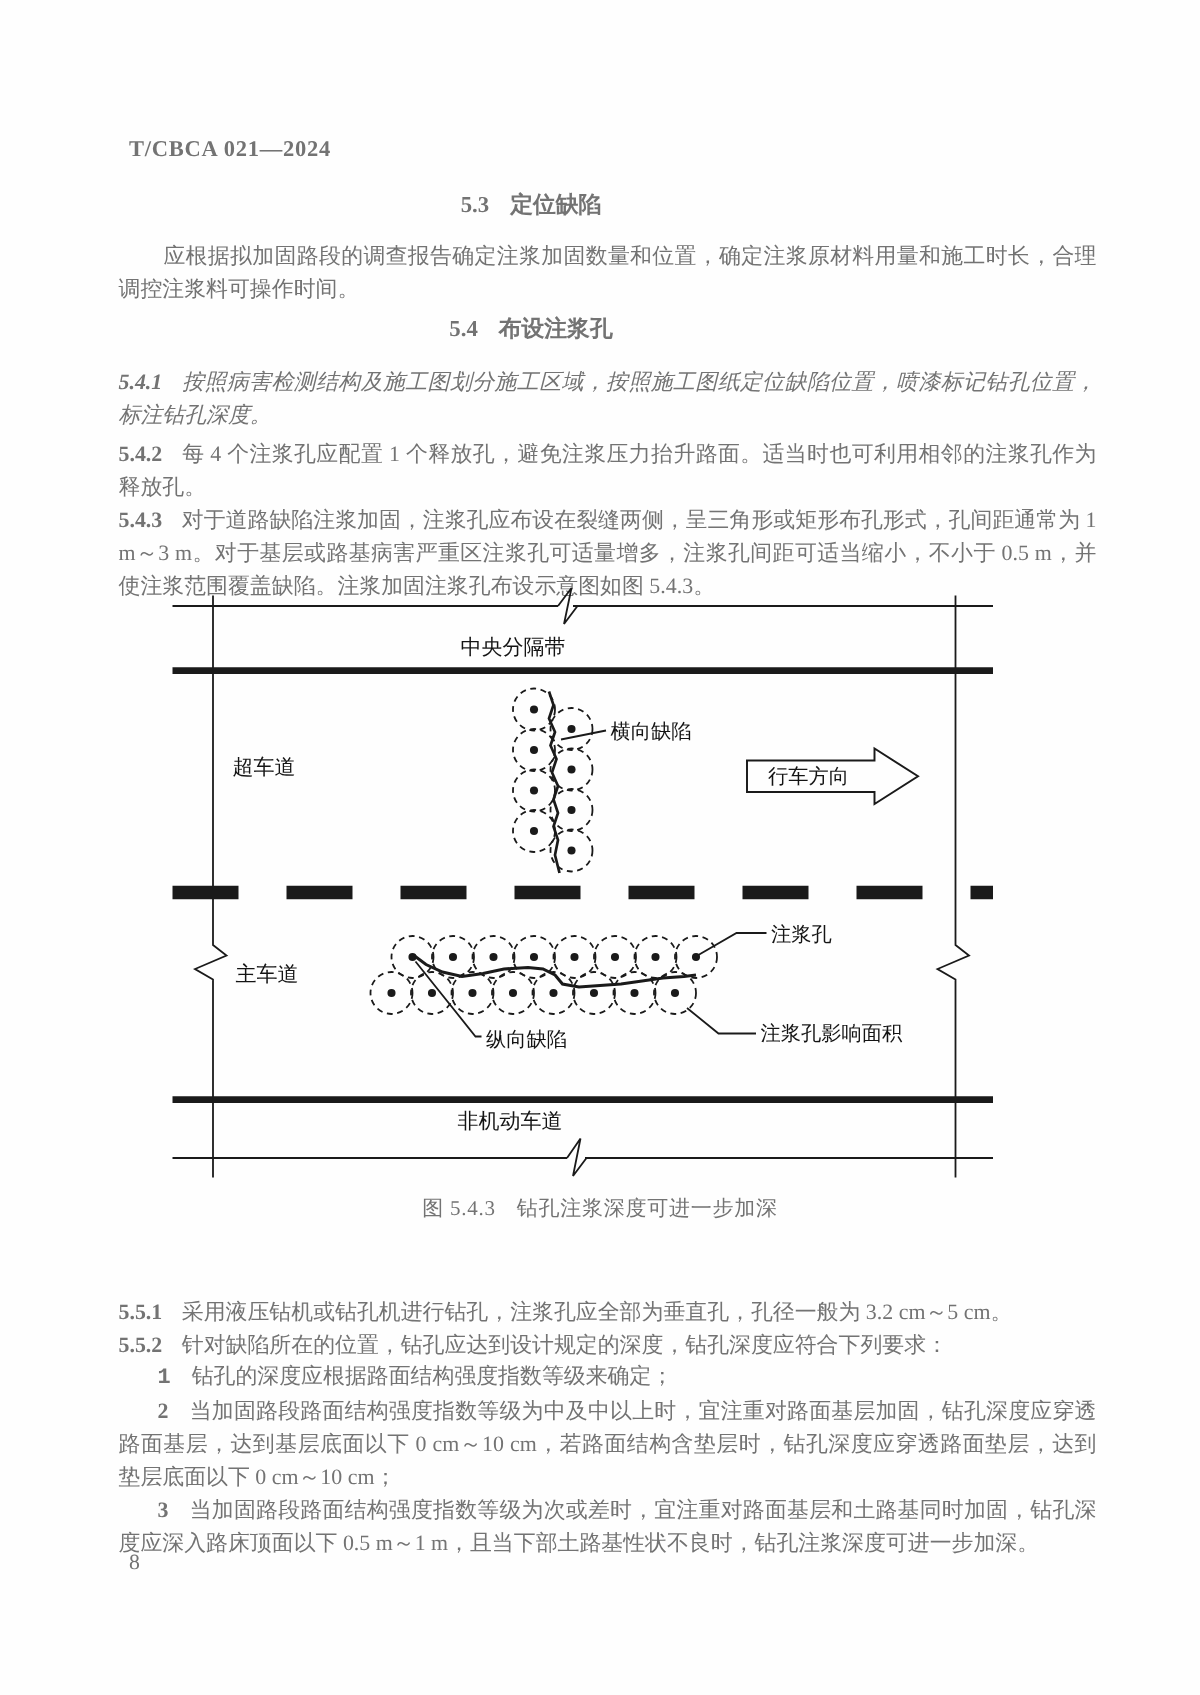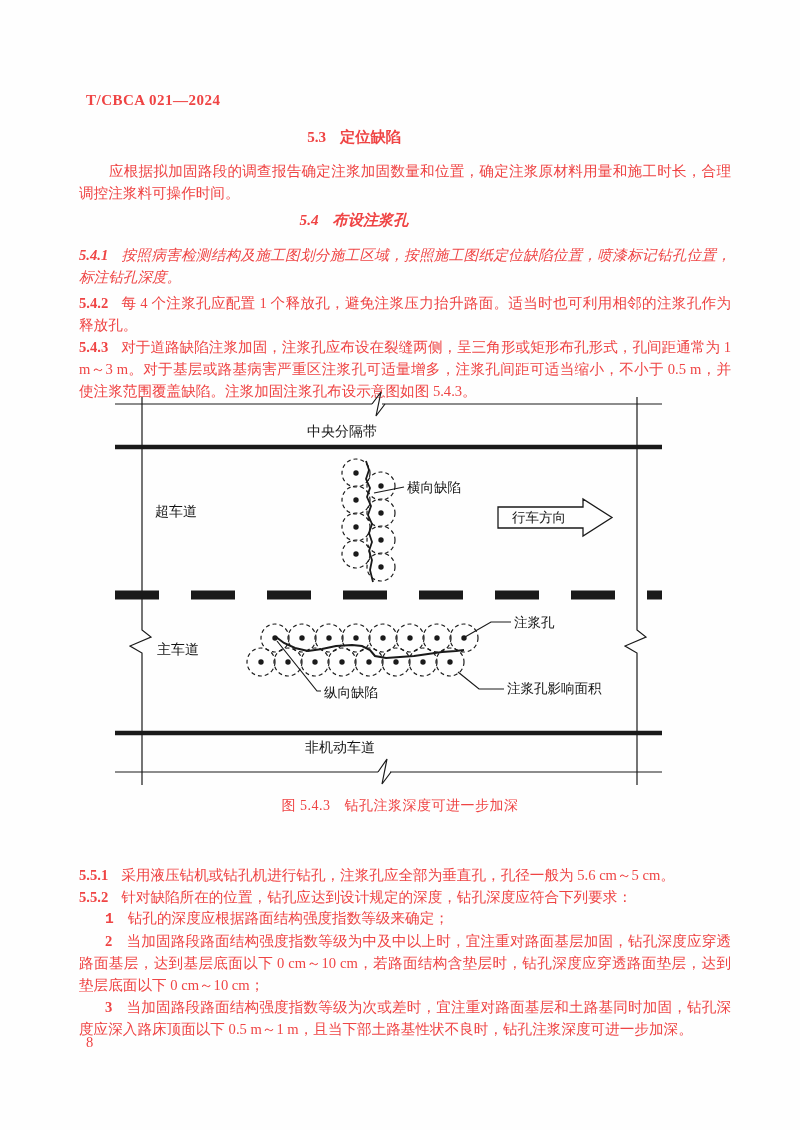--- a/index.html
+++ b/index.html
@@ -1,21 +1,21 @@
 <!DOCTYPE html>
 <html><head>
 <meta charset="utf-8">
 <style>
   html,body{margin:0;padding:0;background:#e8e8e8;}
   .page{
     position:relative;
     width:800px;height:1130px;
     background:#fefefe;
     font-family:"Liberation Serif","DejaVu Serif",serif;
-    color:#ef4444;
+    color:#737373;
     overflow:hidden;
   }
   .abs{position:absolute;}
   .doc-header{
     left:86px;top:92px;
     font-size:15px;font-weight:bold;
     letter-spacing:0.5px;
   }
   .sec-heading{
     left:0;top:0;width:708px;
@@ -55,21 +55,21 @@
 <div class="page">
 
   <div class="abs doc-header">T/CBCA 021—2024</div>
 
   <div class="abs sec-heading" style="top:127px;">
     <span class="hnum">5.3</span><span>定位缺陷</span>
   </div>
 
   <p class="abs body-text para-indent" style="top:156px;">应根据拟加固路段的调查报告确定注浆加固数量和位置，确定注浆原材料用量和施工时长，合理调控注浆料可操作时间。</p>
 
-  <div class="abs sec-heading" style="top:210px;font-style:italic;">
+  <div class="abs sec-heading" style="top:210px;">
     <span class="hnum">5.4</span><span>布设注浆孔</span>
   </div>
 
   <p class="abs body-text" style="top:240px;font-style:italic;"><b class="cnum">5.4.1</b><span>按照病害检测结构及施工图划分施工区域，按照施工图纸定位缺陷位置，喷漆标记钻孔位置，标注钻孔深度。</span></p>
 
   <p class="abs body-text" style="top:288px;"><b class="cnum">5.4.2</b><span>每 4 个注浆孔应配置 1 个释放孔，避免注浆压力抬升路面。适当时也可利用相邻的注浆孔作为释放孔。</span></p>
 
   <p class="abs body-text" style="top:332px;"><b class="cnum">5.4.3</b><span>对于道路缺陷注浆加固，注浆孔应布设在裂缝两侧，呈三角形或矩形布孔形式，孔间距通常为 1 m～3 m。对于基层或路基病害严重区注浆孔可适量增多，注浆孔间距可适当缩小，不小于 0.5 m，并使注浆范围覆盖缺陷。注浆加固注浆孔布设示意图如图 5.4.3。</span></p>
 
   <svg class="abs" style="left:0;top:0;" width="800" height="1130" viewBox="0 0 800 1130">
@@ -173,21 +173,21 @@
     <text x="514" y="627" font-size="13.5">注浆孔</text>
     <text x="507" y="693" font-size="13.5">注浆孔影响面积</text>
     <text x="340" y="752" font-size="14" text-anchor="middle">非机动车道</text>
   </svg>
 
   <div class="abs fig-caption">
     <span class="capnum">图 5.4.3</span><span>钻孔注浆深度可进一步加深</span>
   </div>
 
 
-  <p class="abs body-text" style="top:860px;"><b class="cnum">5.5.1</b><span>采用液压钻机或钻孔机进行钻孔，注浆孔应全部为垂直孔，孔径一般为 5.6 cm～5 cm。</span></p>
+  <p class="abs body-text" style="top:860px;"><b class="cnum">5.5.1</b><span>采用液压钻机或钻孔机进行钻孔，注浆孔应全部为垂直孔，孔径一般为 3.2 cm～5 cm。</span></p>
 
   <p class="abs body-text" style="top:882px;"><b class="cnum">5.5.2</b><span>针对缺陷所在的位置，钻孔应达到设计规定的深度，钻孔深度应符合下列要求：</span></p>
 
   <p class="abs body-text item" style="top:904px;font-family:Liberation Mono, monospace;"><b class="inum">1</b><span>钻孔的深度应根据路面结构强度指数等级来确定；</span></p>
 
   <p class="abs body-text item" style="top:926px;"><b class="inum">2</b><span>当加固路段路面结构强度指数等级为中及中以上时，宜注重对路面基层加固，钻孔深度应穿透路面基层，达到基层底面以下 0 cm～10 cm，若路面结构含垫层时，钻孔深度应穿透路面垫层，达到垫层底面以下 0 cm～10 cm；</span></p>
 
   <p class="abs body-text item" style="top:992px;"><b class="inum">3</b><span>当加固路段路面结构强度指数等级为次或差时，宜注重对路面基层和土路基同时加固，钻孔深度应深入路床顶面以下 0.5 m～1 m，且当下部土路基性状不良时，钻孔注浆深度可进一步加深。</span></p>
 
   <div class="abs page-num">8</div>

